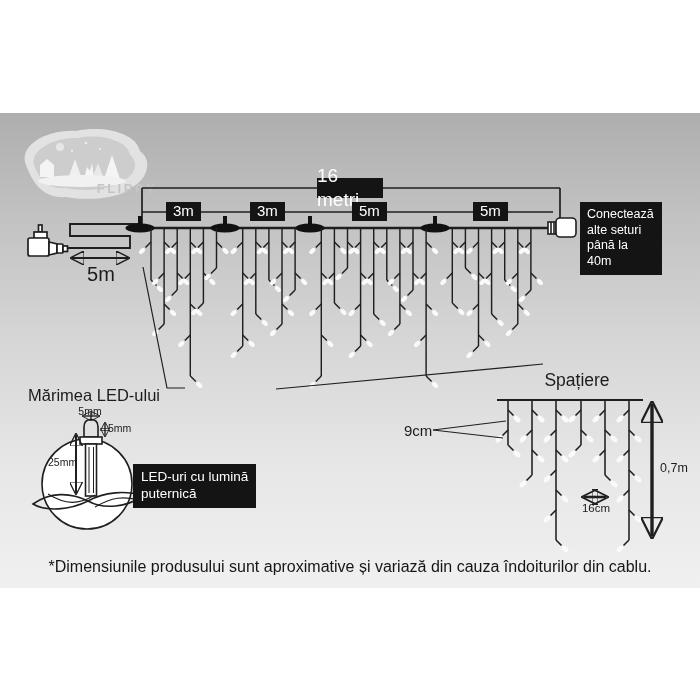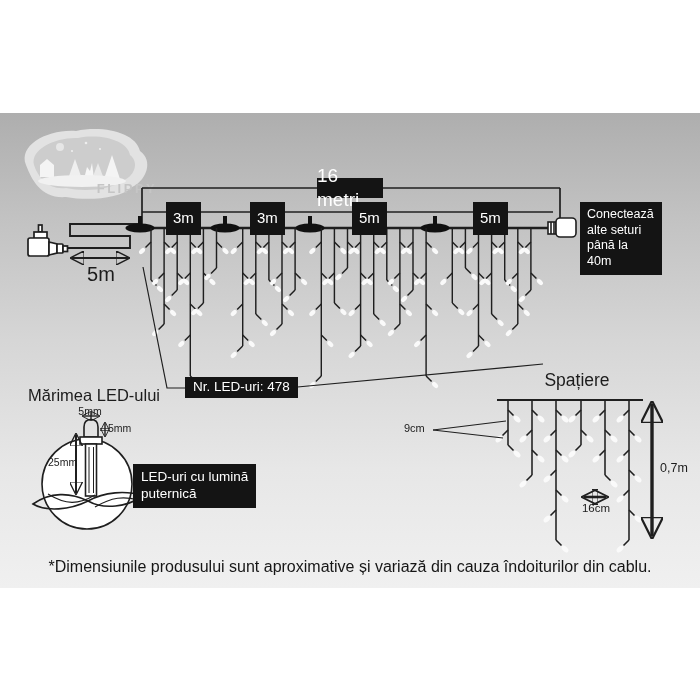--- a/index.html
+++ b/index.html
@@ -15,35 +15,35 @@
   .abs{position:absolute;}
   .title{
     left:0;top:28px;width:100%;text-align:center;
     font-size:38px;letter-spacing:.5px;color:#191919;
   }
   .blackbox{
     background:#141414;color:#ffffff;line-height:1.25;
     display:flex;align-items:center;justify-content:center;
     box-sizing:border-box;
   }
-  .seg-label{height:33px;font-size:15px;padding:0 7px;}
+  .seg-label{height:19px;font-size:15px;padding:0 7px;}
   .total-label{left:317px;top:65px;width:66px;height:20px;font-size:19px;}
   .ledcount-label{left:185px;top:264px;height:21px;font-size:13.5px;padding:0 8px;white-space:nowrap;}
   .connect-note{left:580px;top:89px;width:82px;padding:5px 7px;font-size:12.5px;
     flex-direction:column;align-items:flex-start;}
   .lednote{left:133px;top:351px;padding:5px 8px;font-size:13.5px;
     flex-direction:column;align-items:flex-start;}
   .lead-5m{left:74px;top:150px;width:54px;text-align:center;font-size:20px;}
   .h-marimea{left:28px;top:273px;font-size:16.5px;}
   .h-spatiere{left:497px;top:257px;width:160px;text-align:center;font-size:17.5px;}
   .m-small{font-size:10.5px;color:#1c1c1c;}
   .t-5mm-top{left:76px;top:292px;width:28px;text-align:center;}
   .t-5mm-side{left:108px;top:309px;}
   .t-25mm{left:48px;top:343px;}
-  .t-9cm{left:404px;top:309px;font-size:11px;}
+  .t-9cm{left:404px;top:309px;font-size:15px;}
   .t-16cm{left:578px;top:389px;width:36px;text-align:center;font-size:11.5px;}
   .t-07m{left:660px;top:348px;font-size:12.5px;}
   .footnote{left:0;top:445px;width:100%;text-align:center;font-size:16px;color:#161616;}
   .logo-flippy{left:60px;top:68px;width:66px;text-align:center;font-size:13px;
     letter-spacing:2.5px;color:#c5c5c5;font-weight:bold;margin-left:34px;}
   .logo-christmas{left:40px;top:80px;width:100px;text-align:center;font-size:21px;
     color:#c9c9c9;font-family:"DejaVu Serif","Liberation Serif",serif;font-style:italic;}
   svg{position:absolute;left:0;top:0;}
   .art line,.art path,.art polyline{stroke:#1f1f1f;fill:none;}
   .wirefill{fill:#ffffff;stroke:#1f1f1f;}
@@ -442,21 +442,20 @@
   <div class="abs blackbox seg-label" style="left:473px;top:89px;">5m</div>
 
   <div class="abs lead-5m">5m</div>
 
   <div class="abs blackbox connect-note">
     <span>Conectează</span>
     <span>alte seturi</span>
     <span>până la 40m</span>
   </div>
 
-  <div class="abs blackbox ledcount-label">Nr. LED-uri: 478</div>
 
   <div class="abs h-marimea">Mărimea LED-ului</div>
   <div class="abs m-small t-5mm-top">5mm</div>
   <div class="abs m-small t-5mm-side">5mm</div>
   <div class="abs m-small t-25mm">25mm</div>
   <div class="abs blackbox lednote">
     <span>LED-uri cu lumină</span>
     <span>puternică</span>
   </div>
 

